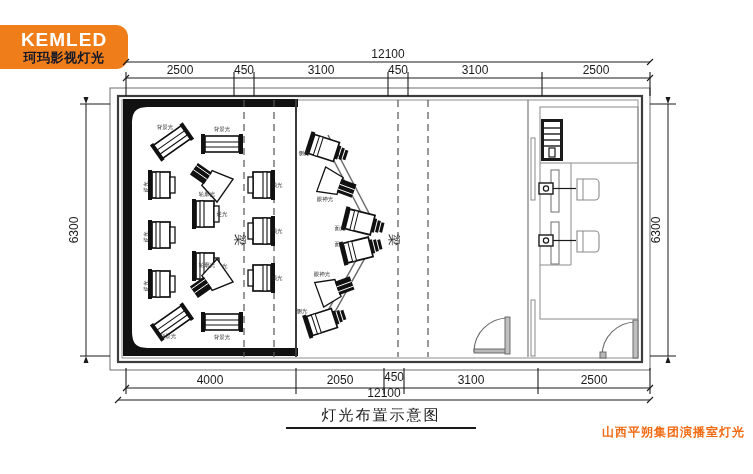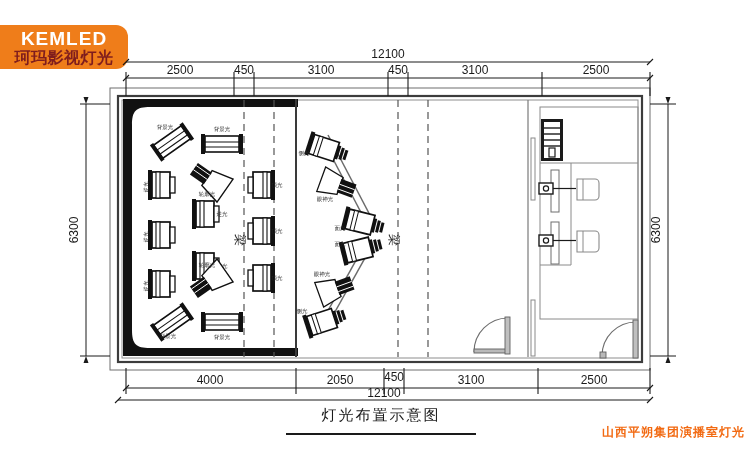--- a/index.html
+++ b/index.html
@@ -33,22 +33,22 @@
     line-height: 1;
   }
   #logo .lg-main {
     color: #ffffff;
     font-size: 19px;
     font-weight: bold;
     letter-spacing: 1px;
     font-family: "Liberation Sans", sans-serif;
   }
   #logo .lg-sub {
-    color: #7f1d1d;
-    font-size: 16px;
+    color: #0f172a;
+    font-size: 13px;
     font-weight: bold;
     letter-spacing: 0.5px;
     margin-top: 2px;
     font-family: "DejaVu Sans", sans-serif;
   }
 
   
   #drawing {
     position: absolute;
     left: 0;
@@ -61,21 +61,21 @@
   #plan-title {
     position: absolute;
     left: 286px;
     top: 406px;
     width: 190px;
     text-align: center;
     font-size: 15px;
     font-family: "DejaVu Sans", sans-serif;
     color: #1a1a1a;
     border-bottom: 2px solid #1a1a1a;
-    padding-bottom: 8px;
+    padding-bottom: 2px;
     letter-spacing: 2px;
   }
   #project-caption {
     position: absolute;
     right: 8px;
     top: 424px;
     font-size: 12px;
     font-weight: bold;
     color: #f26a12;
     font-family: "DejaVu Sans", sans-serif;

